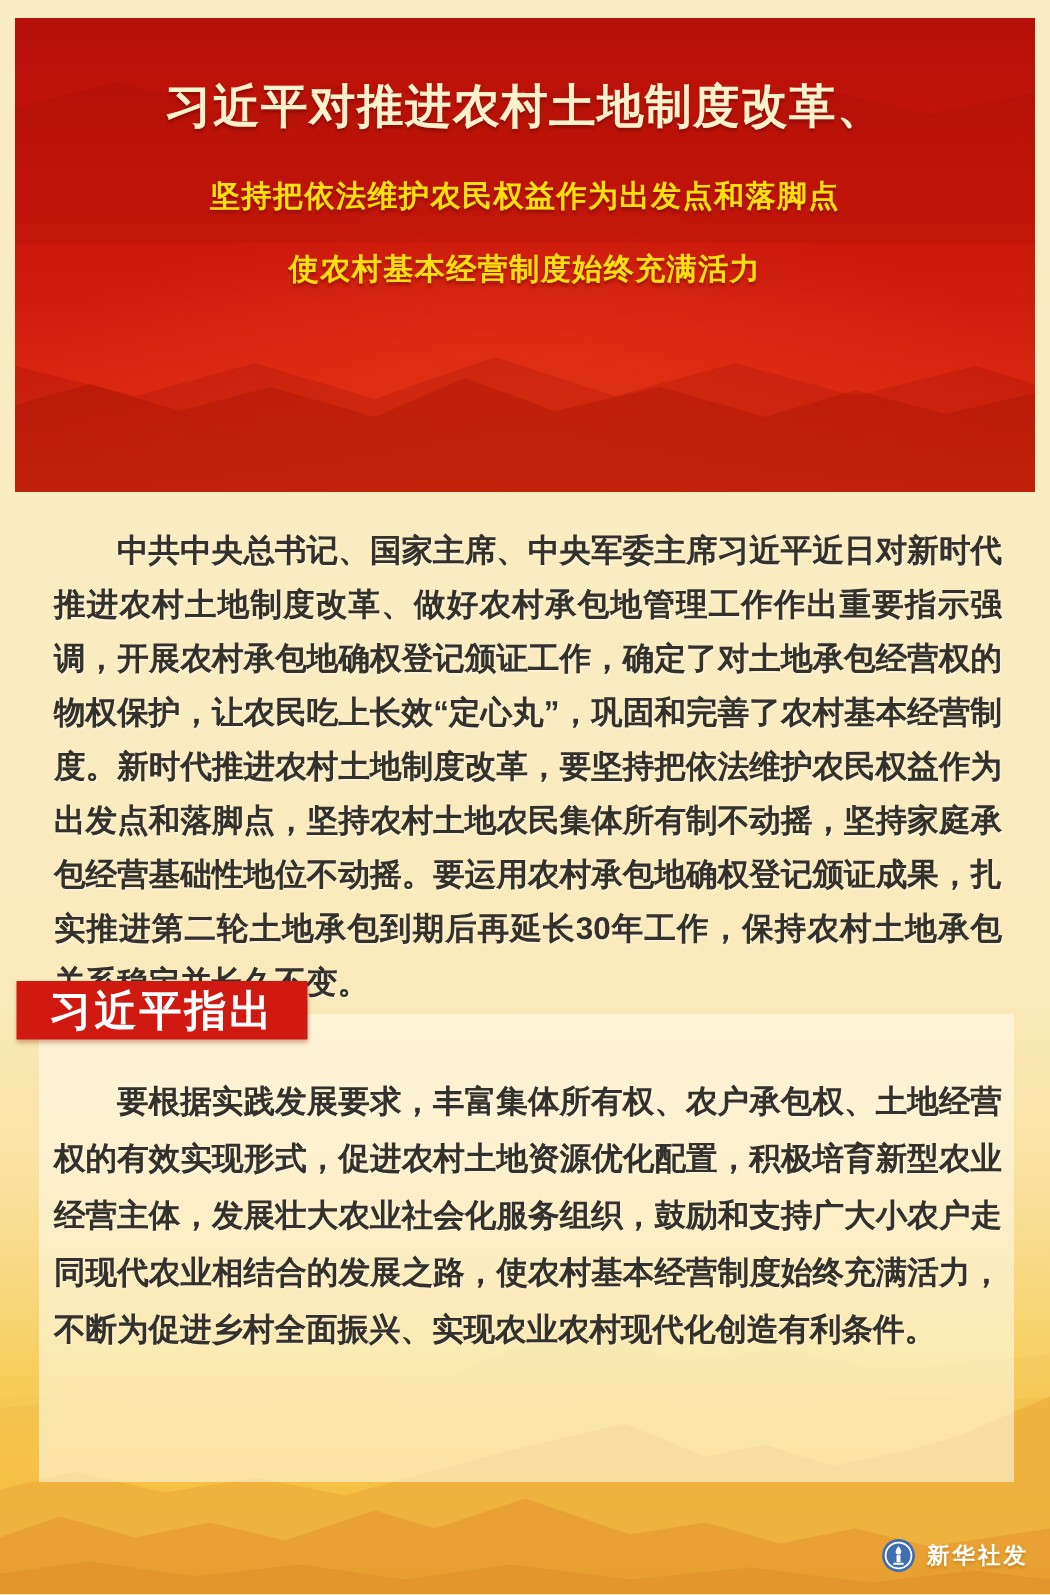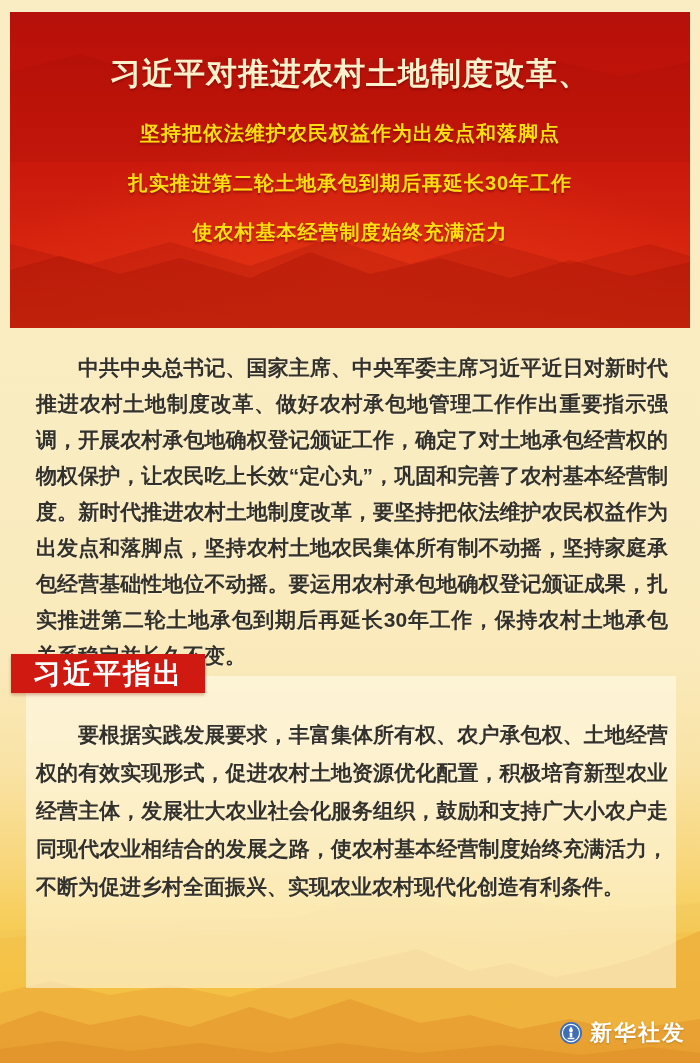--- a/index.html
+++ b/index.html
@@ -17,21 +17,21 @@
   .mountains { position:absolute; left:0; bottom:0; width:700px; height:190px; z-index:0; }
 
   
   .banner {
     position:absolute; left:10px; top:12px; width:680px; height:316px; z-index:1;
     background:
       radial-gradient(ellipse 70% 55% at 50% 78%, rgba(232,58,22,.55) 0%, rgba(232,58,22,0) 70%),
       linear-gradient(180deg,#b5100a 0%, #c41409 30%, #cd1b0d 55%, #d8260f 78%, #e03211 100%);
   }
   .banner-texture { position:absolute; inset:0; width:100%; height:100%; }
-  .banner-content { position:relative; z-index:2; width:100%; text-align:center; }
+  .banner-content { position:relative; z-index:2; width:100%; text-align:center;font-family:Liberation Mono, monospace; }
   .title-line {
     font-weight:bold; font-size:31px; line-height:34px; letter-spacing:1px;
     color:#fbf1cd; text-shadow:0 2px 2px rgba(110,10,5,.55);
   }
   .title-line.l1 { padding-top:45px; }
   .title-line.l2 { padding-top:13px; }
   .subtitle-line {
     font-weight:bold; font-size:20px; line-height:32px; letter-spacing:1px;
     color:#ffdf10; text-shadow:0 2px 2px rgba(110,10,5,.55);
   }
@@ -63,21 +63,21 @@
   }
   .para2 { left:10px; top:40px; width:632px; position:absolute; line-height:38px; }
 
   
   .credit {
     position:absolute; right:14px; bottom:15px; z-index:4;
     display:flex; align-items:center; gap:8px;
   }
   .credit .logo { width:22px; height:22px; display:block; }
   .credit-text {
-    color:#ffffff; font-size:22px; font-weight:bold; letter-spacing:2px;
+    color:#ffffff; font-size:15px; font-weight:bold; letter-spacing:2px;
     text-shadow:0 1px 2px rgba(170,110,10,.6);
   }
 </style>
 </head>
 <body>
 
 <div class="page">
 
   <svg class="mountains" viewBox="0 0 700 190" preserveAspectRatio="none">
     <path fill="#efc35c" opacity="0.35" d="M300,44 L380,10 L450,34 L520,26 L590,40 L700,30 L700,75 L0,75 L0,58 L140,50 Z"></path>
@@ -89,21 +89,20 @@
 
   <div class="banner">
     <svg class="banner-texture" viewBox="0 0 680 316" preserveAspectRatio="none">
       <path fill="#930c06" opacity="0.15" d="M0,60 L70,42 L140,64 L210,44 L290,66 L370,46 L450,66 L530,46 L610,64 L680,50 L680,150 L0,150 Z"></path>
       <path fill="#8a0b04" opacity="0.20" d="M0,232 L80,252 L160,230 L240,254 L320,226 L400,252 L480,230 L560,252 L640,232 L680,244 L680,316 L0,316 Z"></path>
       <path fill="#9a0d05" opacity="0.28" d="M0,258 L50,244 L110,262 L170,246 L240,266 L300,240 L360,262 L430,246 L500,266 L560,248 L620,264 L680,250 L680,316 L0,316 Z"></path>
     </svg>
     <div class="banner-content">
       <div class="title-line l1">习近平对推进农村土地制度改革、</div>
       <div class="subtitle-line s1">坚持把依法维护农民权益作为出发点和落脚点</div>
-      <div class="subtitle-line s2">扎实推进第二轮土地承包到期后再延长30年工作</div>
       <div class="subtitle-line s3">使农村基本经营制度始终充满活力</div>
     </div>
   </div>
 
   <div class="para para1">中共中央总书记、国家主席、中央军委主席习近平近日对新时代推进农村土地制度改革、做好农村承包地管理工作作出重要指示强调，开展农村承包地确权登记颁证工作，确定了对土地承包经营权的物权保护，让农民吃上长效“定心丸”，巩固和完善了农村基本经营制度。新时代推进农村土地制度改革，要坚持把依法维护农民权益作为出发点和落脚点，坚持农村土地农民集体所有制不动摇，坚持家庭承包经营基础性地位不动摇。要运用农村承包地确权登记颁证成果，扎实推进第二轮土地承包到期后再延长30年工作，保持农村土地承包关系稳定并长久不变。</div>
 
   <div class="xi-label">习近平指出</div>
 
   <div class="quote-panel">
     <div class="para para2">要根据实践发展要求，丰富集体所有权、农户承包权、土地经营权的有效实现形式，促进农村土地资源优化配置，积极培育新型农业经营主体，发展壮大农业社会化服务组织，鼓励和支持广大小农户走同现代农业相结合的发展之路，使农村基本经营制度始终充满活力，不断为促进乡村全面振兴、实现农业农村现代化创造有利条件。</div>

